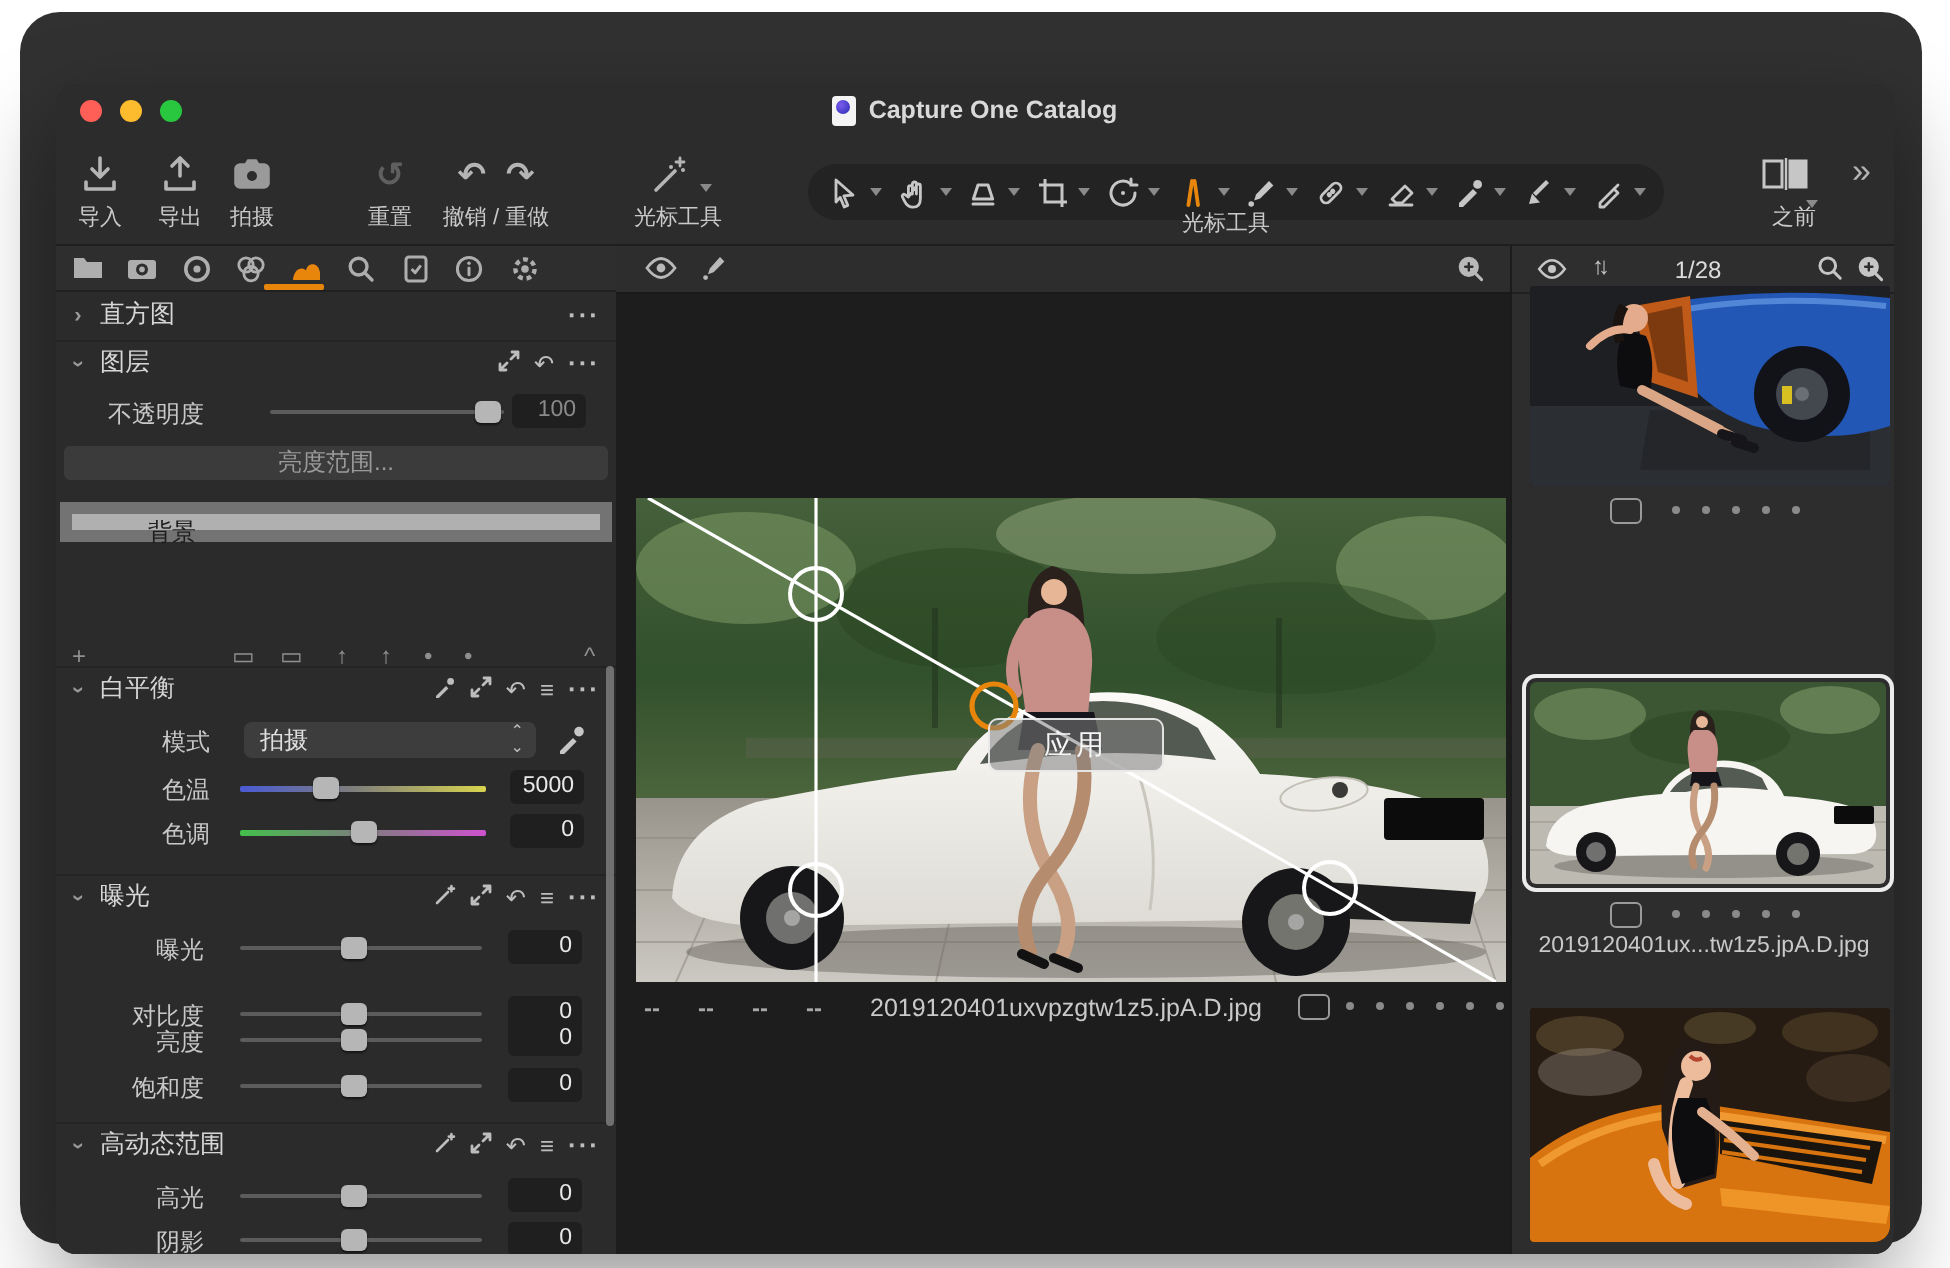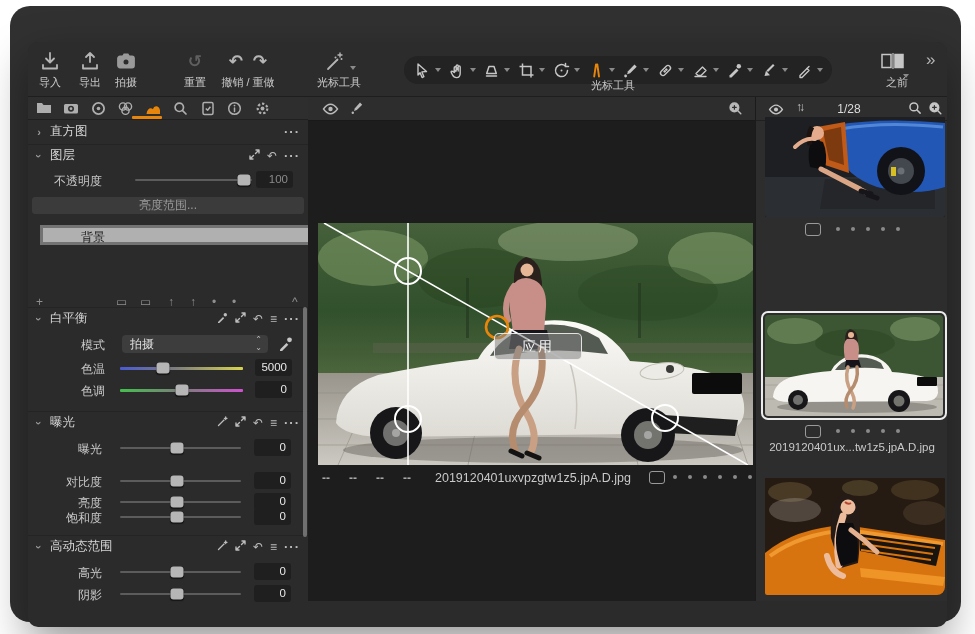--- a/index.html
+++ b/index.html
@@ -55,21 +55,21 @@
   .track{position:absolute;left:0;right:0;top:8px;height:2px;background:#5c5c5c;border-radius:1px;}
   .track.grad-temp{height:3px;background:linear-gradient(to right,#4a5bd4,#7d7d7d 45%,#d8d44e);}
   .track.grad-tint{height:3px;background:linear-gradient(to right,#43c04c,#7d7d7d 50%,#cf52cf);}
   .thumb{position:absolute;top:9px;width:13px;height:11px;border-radius:3px;background:#b6b6b6;
     transform:translate(-50%,-50%);box-shadow:0 1px 1px rgba(0,0,0,.5);}
   .vbox{position:absolute;top:0;width:37px;height:17px;background:#1f1f1f;border-radius:3px;color:#e8e8e8;
     font-size:11.5px;text-align:right;line-height:17px;padding-right:5px;box-sizing:border-box;}
   .vbox.muted{color:#8a8a8a;}
   .wide-btn{position:absolute;left:4px;width:272px;height:17px;background:#3b3b3b;border-radius:3px;color:#9a9a9a;
     font-size:12px;text-align:center;line-height:17px;box-sizing:border-box;}
-  .layer-row{position:absolute;left:12px;width:276px;height:20px;background:#b0b0b0;border:3px solid #737373;
+  .layer-row{position:absolute;left:2px;width:276px;height:20px;background:#b0b0b0;border:6px solid #737373;
     box-sizing:border-box;color:#1d1d1d;font-size:12px;line-height:18px;padding-left:38px;}
   .clipped-icons{position:absolute;left:0;right:0;height:12px;overflow:hidden;color:#8f8f8f;font-size:12px;}
   .clipped-icons span{position:absolute;top:1px;}
   .mode-select{position:absolute;left:94px;top:0;width:146px;height:18px;background:#3d3d3d;border-radius:4px;
     color:#e0e0e0;font-size:12px;line-height:18px;padding-left:8px;box-sizing:border-box;}
   .mode-select .updown{position:absolute;right:6px;top:1px;font-size:8px;line-height:8px;color:#bdbdbd;text-align:center;}
   .panel-scrollbar{position:absolute;right:1px;top:210px;width:4px;height:230px;background:#7d7d7d;border-radius:2px;opacity:.85;}
   
   .v-toolbar{position:absolute;left:0;top:0;right:0;height:23px;background:#2d2d2d;border-bottom:1px solid #191919;}
   .v-toolbar .vt{position:absolute;top:4px;}
@@ -96,20 +96,29 @@
   .updown-glyph{font-size:12px;letter-spacing:-3px;color:#c5c5c5;font-weight:bold;}
 </style>
 </head>
 <body>
 
 <div class="stage">
   <div class="behind-window"></div>
 
   <div class="window">
 
+    <div class="titlebar">
+      <span class="light l-close"></span>
+      <span class="light l-min"></span>
+      <span class="light l-max"></span>
+      <div class="win-title">
+        <span class="doc-icon"></span>
+        <span>Capture One Catalog</span>
+      </div>
+    </div>
 
     <div class="toolbar">
       <div class="tb-item" style="left:4px;width:36px">
         <span class="ic">
           <svg width="22" height="22" viewBox="0 0 22 22" fill="none" stroke="#b5b5b5" stroke-width="1.8" stroke-linecap="round" stroke-linejoin="round">
               <path d="M11 3v9M7 8.5l4 4 4-4M4 15v3.5h14V15"></path>
             </svg>
         </span>
         <span class="lbl">导入</span>
       </div>
@@ -435,21 +444,21 @@
 
             <div class="prow" style="top: 375px;">
               <span class="plabel">对比度</span>
               <span class="slider" style="left:92px;width:121px">
                 <span class="track"></span>
                 <span class="thumb" style="left: 47%;"></span>
               </span>
               <span class="vbox" style="left:226px">0</span>
             </div>
 
-            <div class="prow" style="top: 396px;">
+            <div class="prow" style="top: 388px;">
               <span class="plabel">亮度</span>
               <span class="slider" style="left:92px;width:121px">
                 <span class="track"></span>
                 <span class="thumb" style="left: 47%;"></span>
               </span>
               <span class="vbox" style="left:226px">0</span>
             </div>
 
             <div class="prow" style="top: 411px;">
               <span class="plabel">饱和度</span>

